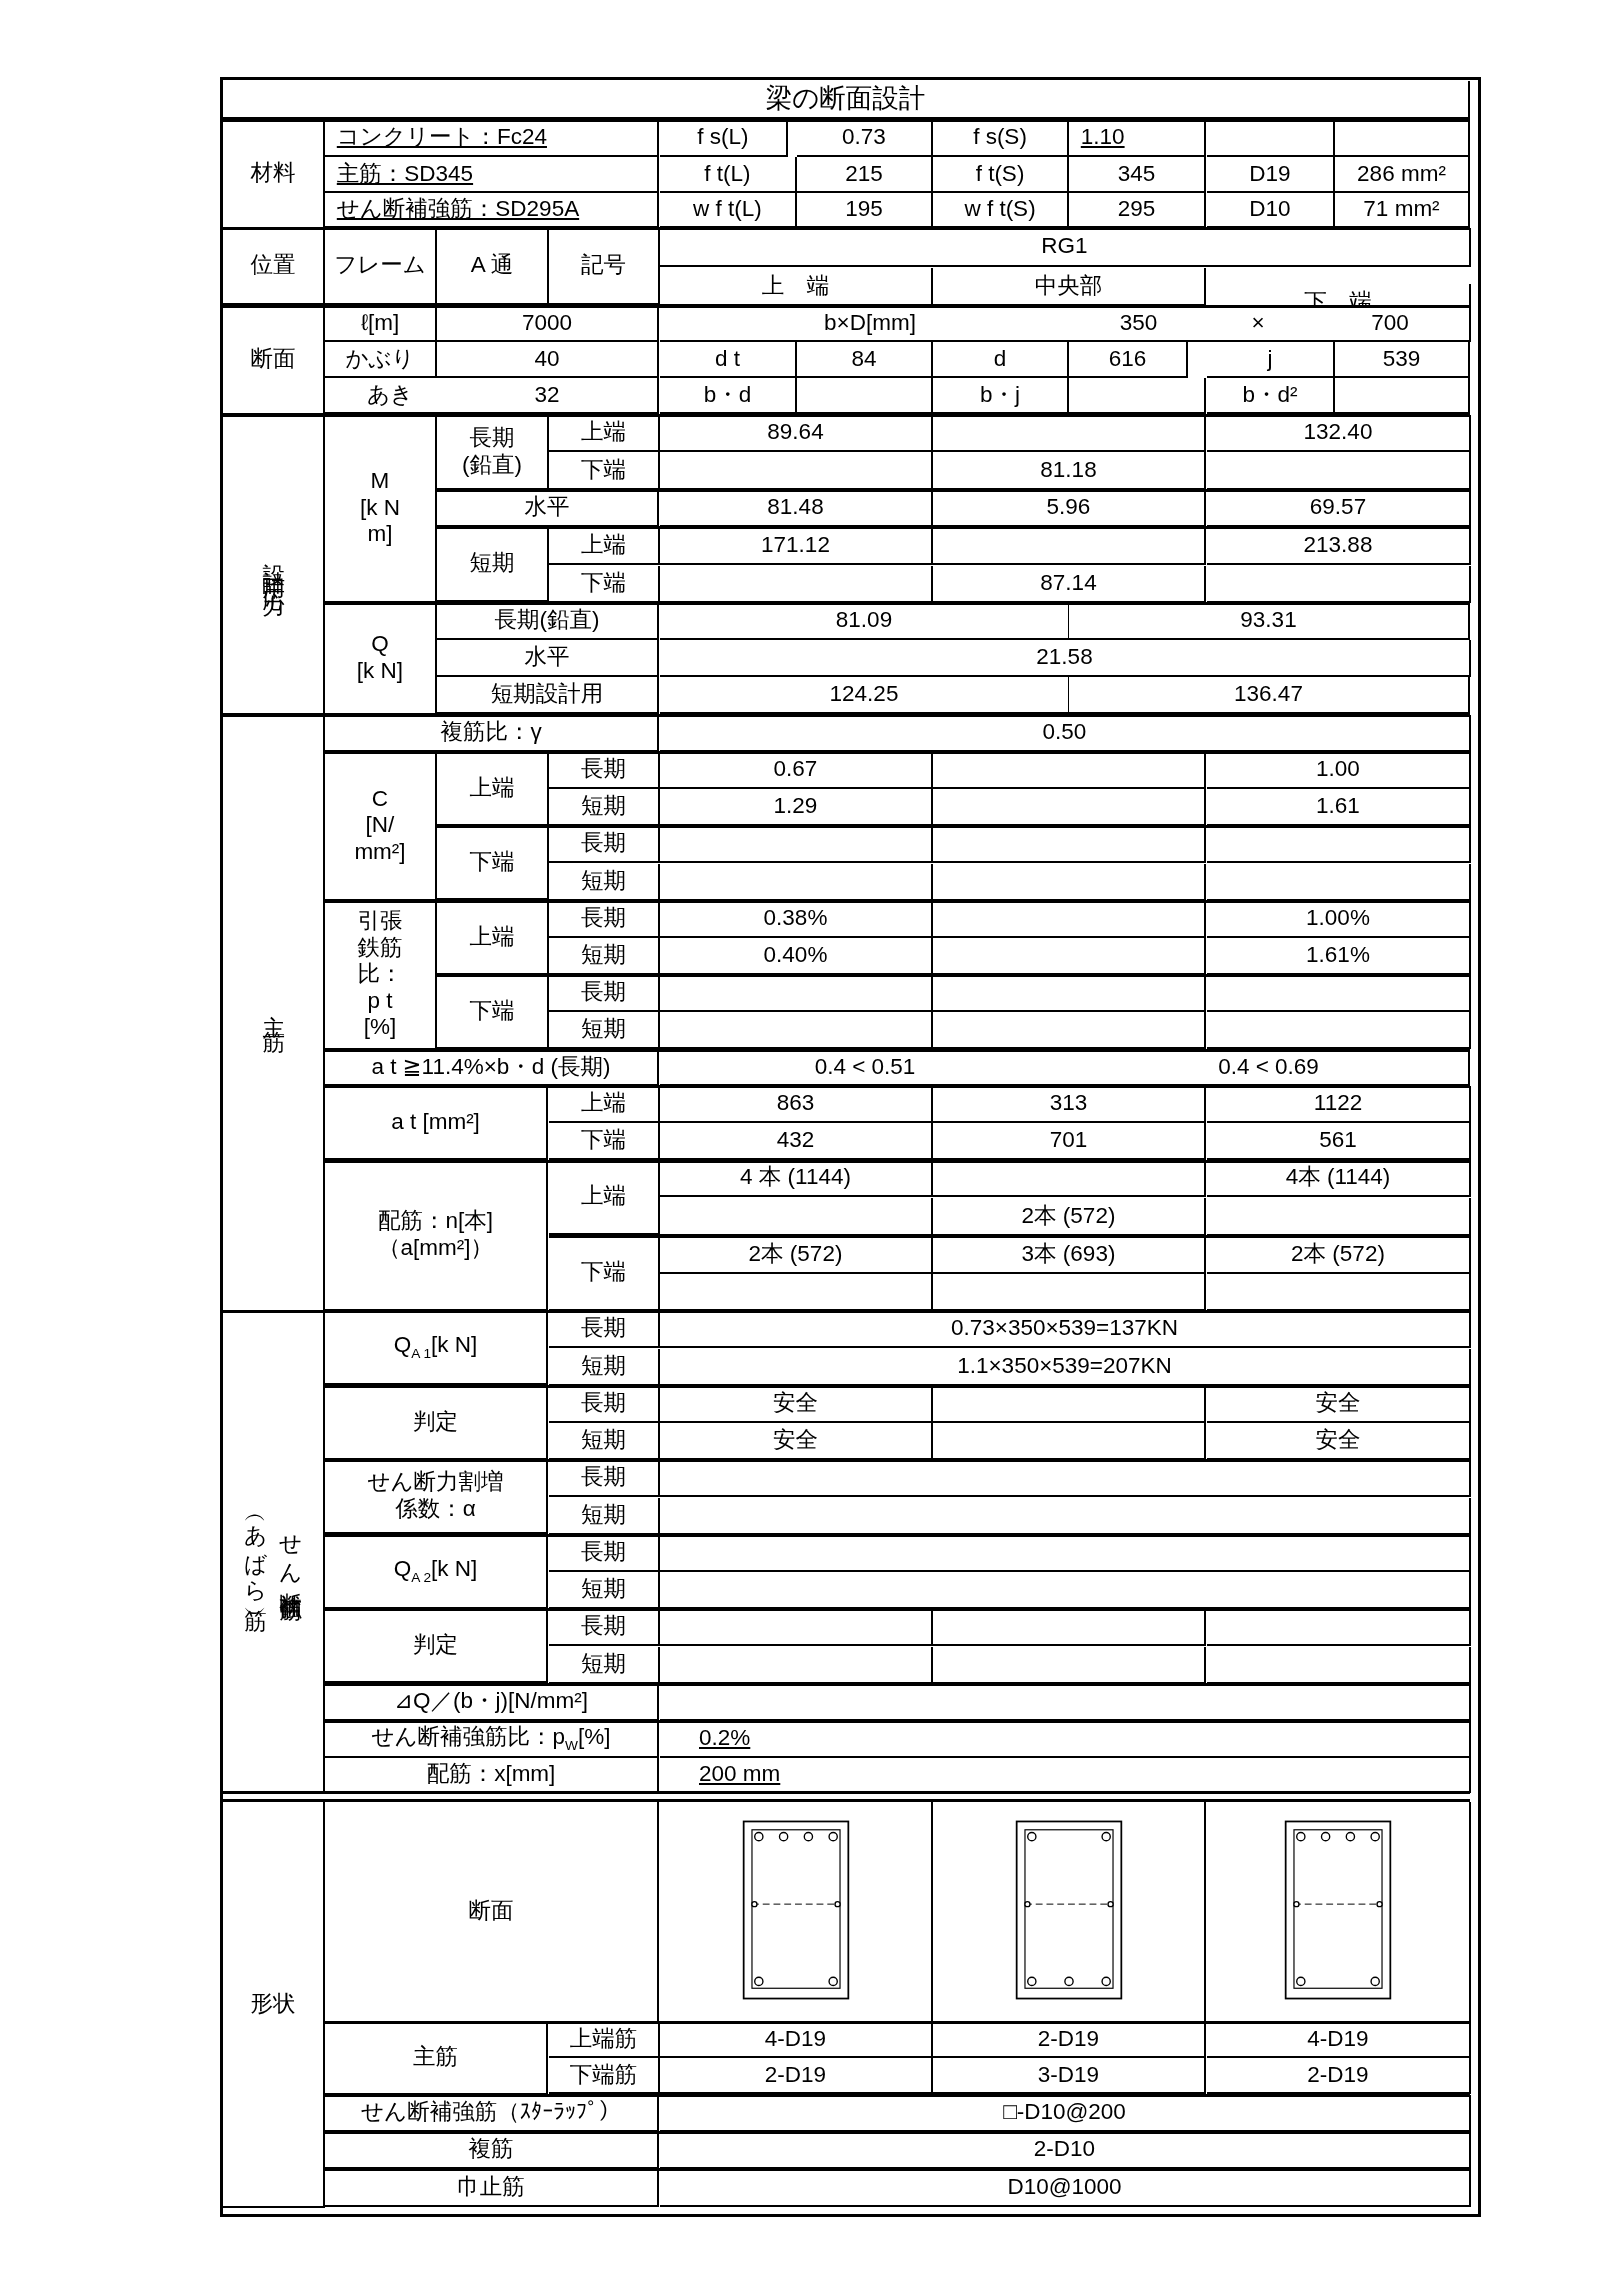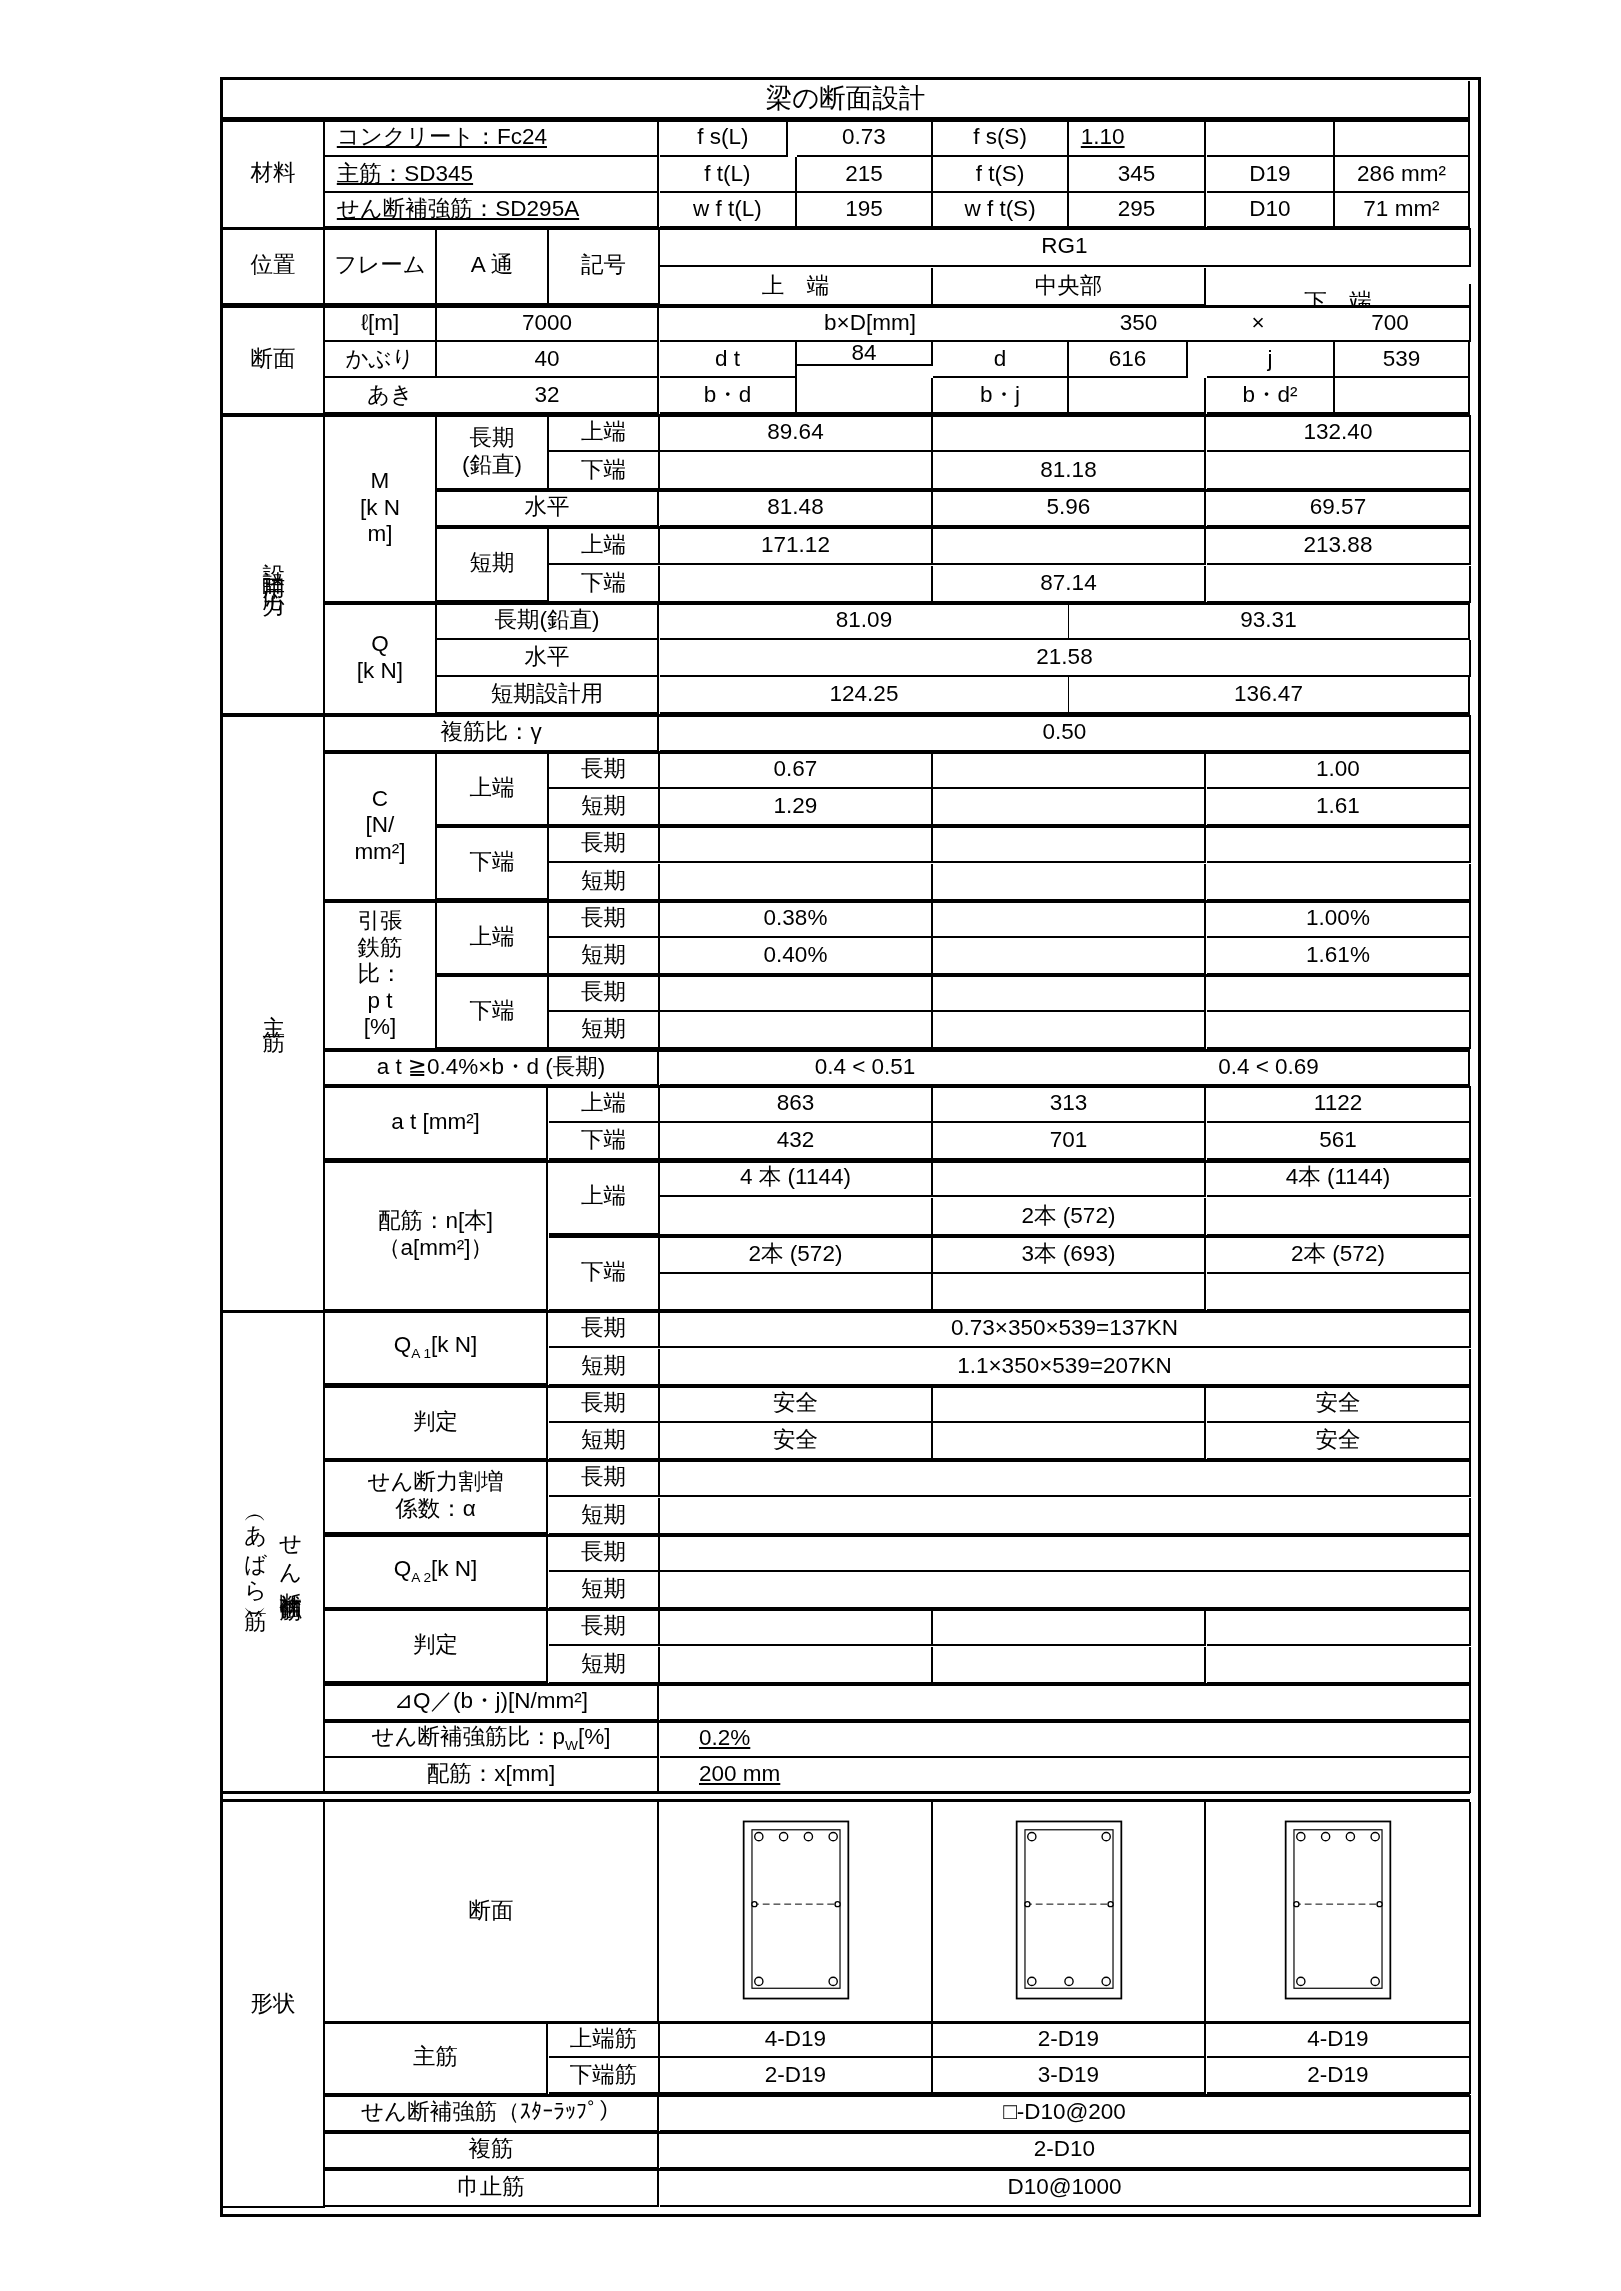--- a/index.html
+++ b/index.html
@@ -71,21 +71,21 @@
 <div class="c" style="left:437px;top:306px;width:222px;height:36px">7000</div>
 <div class="c rel" style="left:660px;top:306px;width:811px;height:36px">
   <span class="abs" style="left:63px;width:294px">b×D[mm]</span>
   <span class="abs" style="left:410px;width:137px">350</span>
   <span class="abs" style="left:547px;width:102px">×</span>
   <span class="abs" style="left:649px;width:162px">700</span>
 </div>
 <div class="c" style="left:325px;top:342px;width:112px;height:36px">かぶり</div>
 <div class="c" style="left:437px;top:342px;width:222px;height:36px">40</div>
 <div class="c" style="left:660px;top:342px;width:137px;height:36px">d t</div>
-<div class="c" style="left:797px;top:342px;width:136px;height:24px">84</div>
+<div class="c" style="left:797px;top:342px;width:136px;height:36px">84</div>
 <div class="c" style="left:933px;top:342px;width:136px;height:36px">d</div>
 <div class="c" style="left:1069px;top:342px;width:119px;height:36px">616</div>
 <div class="c" style="left:1207px;top:342px;width:128px;height:36px">j</div>
 <div class="c" style="left:1335px;top:342px;width:135px;height:36px">539</div>
 <div class="c" style="left:325px;top:378px;width:132px;height:36px">あき</div>
 <div class="c" style="left:437px;top:378px;width:222px;height:36px">32</div>
 <div class="c" style="left:660px;top:378px;width:137px;height:36px">b・d</div>
 <div class="c" style="left:797px;top:378px;width:136px;height:36px"></div>
 <div class="c" style="left:933px;top:378px;width:136px;height:36px">b・j</div>
 <div class="c" style="left:1069px;top:378px;width:137px;height:36px"></div>
@@ -172,21 +172,21 @@
 <div class="c" style="left:437px;top:975px;width:112px;height:74px">下端</div>
 <div class="c" style="left:549px;top:975px;width:111px;height:37px">長期</div>
 <div class="c" style="left:660px;top:975px;width:273px;height:37px"></div>
 <div class="c" style="left:933px;top:975px;width:273px;height:37px"></div>
 <div class="c" style="left:1207px;top:975px;width:264px;height:37px"></div>
 <div class="c" style="left:549px;top:1012px;width:111px;height:37px">短期</div>
 <div class="c" style="left:660px;top:1012px;width:273px;height:37px"></div>
 <div class="c" style="left:933px;top:1012px;width:273px;height:37px"></div>
 <div class="c" style="left:1207px;top:1012px;width:264px;height:37px"></div>
 
-<div class="c" style="left:325px;top:1050px;width:334px;height:36px">a t ≧0.4%×b・d (長期)</div>
+<div class="c" style="left:325px;top:1050px;width:334px;height:36px">a t ≧11.4%×b・d (長期)</div>
 <div class="c" style="left:660px;top:1050px;width:410px;height:36px;border-right:none">0.4 &lt; 0.51</div>
 <div class="c" style="left:1069px;top:1050px;width:401px;height:36px">0.4 &lt; 0.69</div>
 
 <div class="c" style="left:325px;top:1086px;width:223px;height:74px">a t [mm²]</div>
 <div class="c" style="left:549px;top:1086px;width:111px;height:37px">上端</div>
 <div class="c" style="left:660px;top:1086px;width:273px;height:37px">863</div>
 <div class="c" style="left:933px;top:1086px;width:273px;height:37px">313</div>
 <div class="c" style="left:1207px;top:1086px;width:264px;height:37px">1122</div>
 <div class="c" style="left:549px;top:1123px;width:111px;height:37px">下端</div>
 <div class="c" style="left:660px;top:1123px;width:273px;height:37px">432</div>

